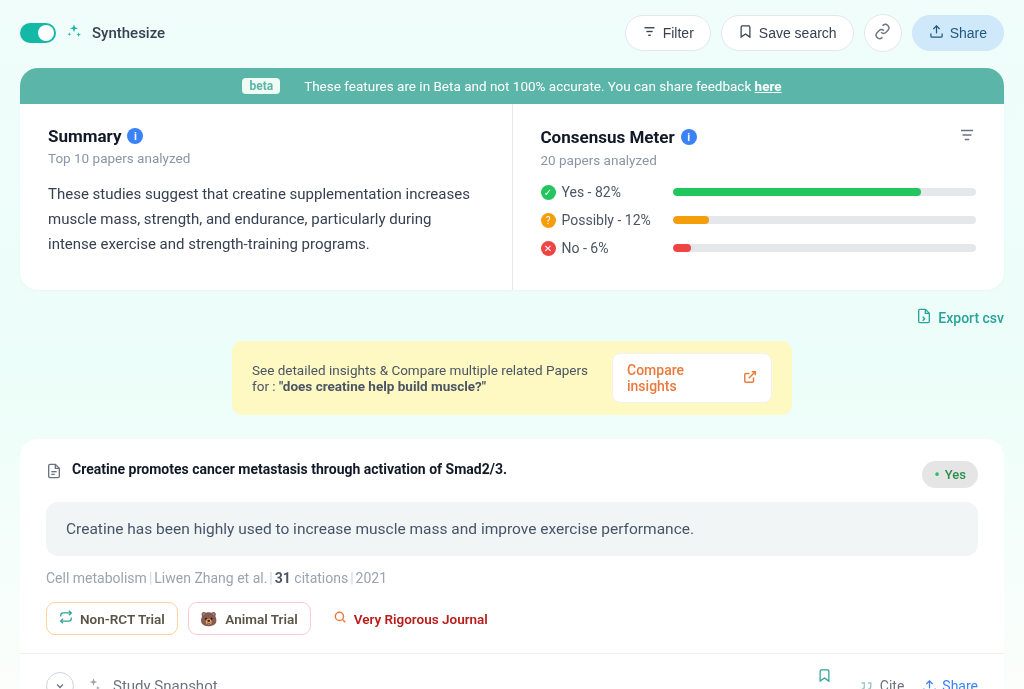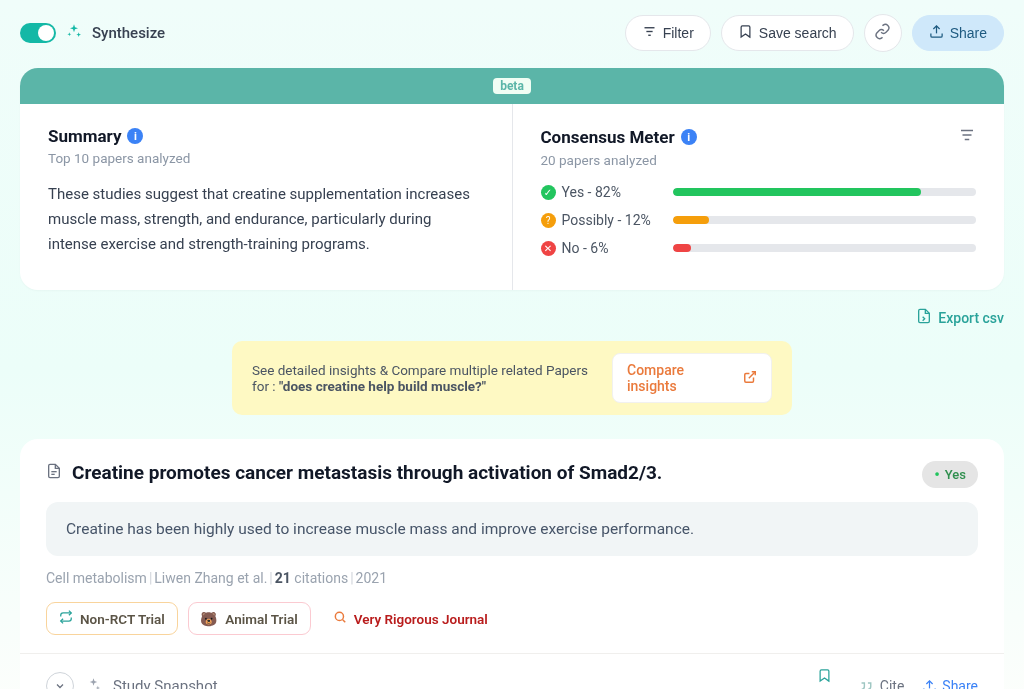--- a/index.html
+++ b/index.html
@@ -80,21 +80,21 @@
   width: 560px; margin: 0 auto 24px auto; font-size: 13.5px; color: #4b5563;
 }
 .compare-btn {
   display: inline-flex; align-items: center; gap: 8px; color: #ea7a3c;
   background: #fff; border: 1px solid #f1f1ef; border-radius: 8px;
   padding: 8px 14px; font-weight: 500; cursor: pointer; font-size: 14px;
 }
 .paper-card { background: #fff; border-radius: 18px; padding: 22px 26px; }
 .paper-head { display: flex; align-items: flex-start; gap: 10px; margin-bottom: 14px; }
 .doc-icon { color: #6b7280; margin-top: 2px; }
-.paper-title { font-weight: 700; font-size: 19px; color: #111827; flex: 1; }
+.paper-title { font-weight: 700; font-size: 14px; color: #111827; flex: 1; }
 .yes-badge {
   background: #e5e5e5; color: #2f8f4e; font-size: 13px; font-weight: 500;
   padding: 4px 12px; border-radius: 14px; display: inline-flex; align-items: center; gap: 5px;
 }
 .yes-badge:before { content: '•'; color: #22c55e; font-size: 16px; }
 .snippet {
   background: #f1f5f6; border-radius: 12px; padding: 18px 20px;
   font-size: 15.5px; color: #475569; margin-bottom: 14px;
 }
 .meta-row { display: flex; align-items: center; gap: 2px; color: #9aa3af; font-size: 14px; margin-bottom: 16px; }
@@ -158,20 +158,23 @@
           <polyline points="17 8 12 3 7 8"></polyline>
           <line x1="12" y1="3" x2="12" y2="15"></line>
         </svg></span>
     <span>Share</span>
   </button>
 </div>
 
 <div class="card">
   <div class="beta-banner">
     <span class="beta-badge">beta</span>
+    <span>
+      <span>These features are in Beta and not 100% accurate. You can share feedback </span><b style="text-decoration: underline; cursor:pointer;">here</b>
+    </span>
   </div>
   <div class="panels">
     <div class="panel">
       <div class="panel-head">
         <h2>Summary</h2>
         <span class="info-icon">i</span>
       </div>
       <div class="panel-sub">Top 10 papers analyzed</div>
       <div class="summary-body">These studies suggest that creatine supplementation increases muscle mass, strength, and endurance, particularly during intense exercise and strength-training programs.</div>
     </div>
@@ -255,21 +258,21 @@
     <div class="yes-badge">
         <span>Yes</span>
       </div>
   </div>
   <div class="snippet">Creatine has been highly used to increase muscle mass and improve exercise performance.</div>
   <div class="meta-row">
     <span>Cell metabolism</span>
     <span class="sep">|</span>
     <span>Liwen Zhang et al.</span>
     <span class="sep">|</span>
-    <span><b style="color:#4b5563;">21</b><span> citations</span></span>
+    <span><b style="color:#4b5563;">31</b><span> citations</span></span>
     <span class="sep">|</span>
     <span>2021</span>
   </div>
   <div class="tags">
     <div class="tag tag-rct">
       <span style="color:#2aa39a;"><svg width="14" height="14" viewBox="0 0 24 24" fill="none" stroke="currentColor" stroke-width="2.2">
             <polyline points="17 1 21 5 17 9"></polyline>
             <path d="M3 11V9a4 4 0 014-4h14"></path>
             <polyline points="7 23 3 19 7 15"></polyline>
             <path d="M21 13v2a4 4 0 01-4 4H3"></path>

